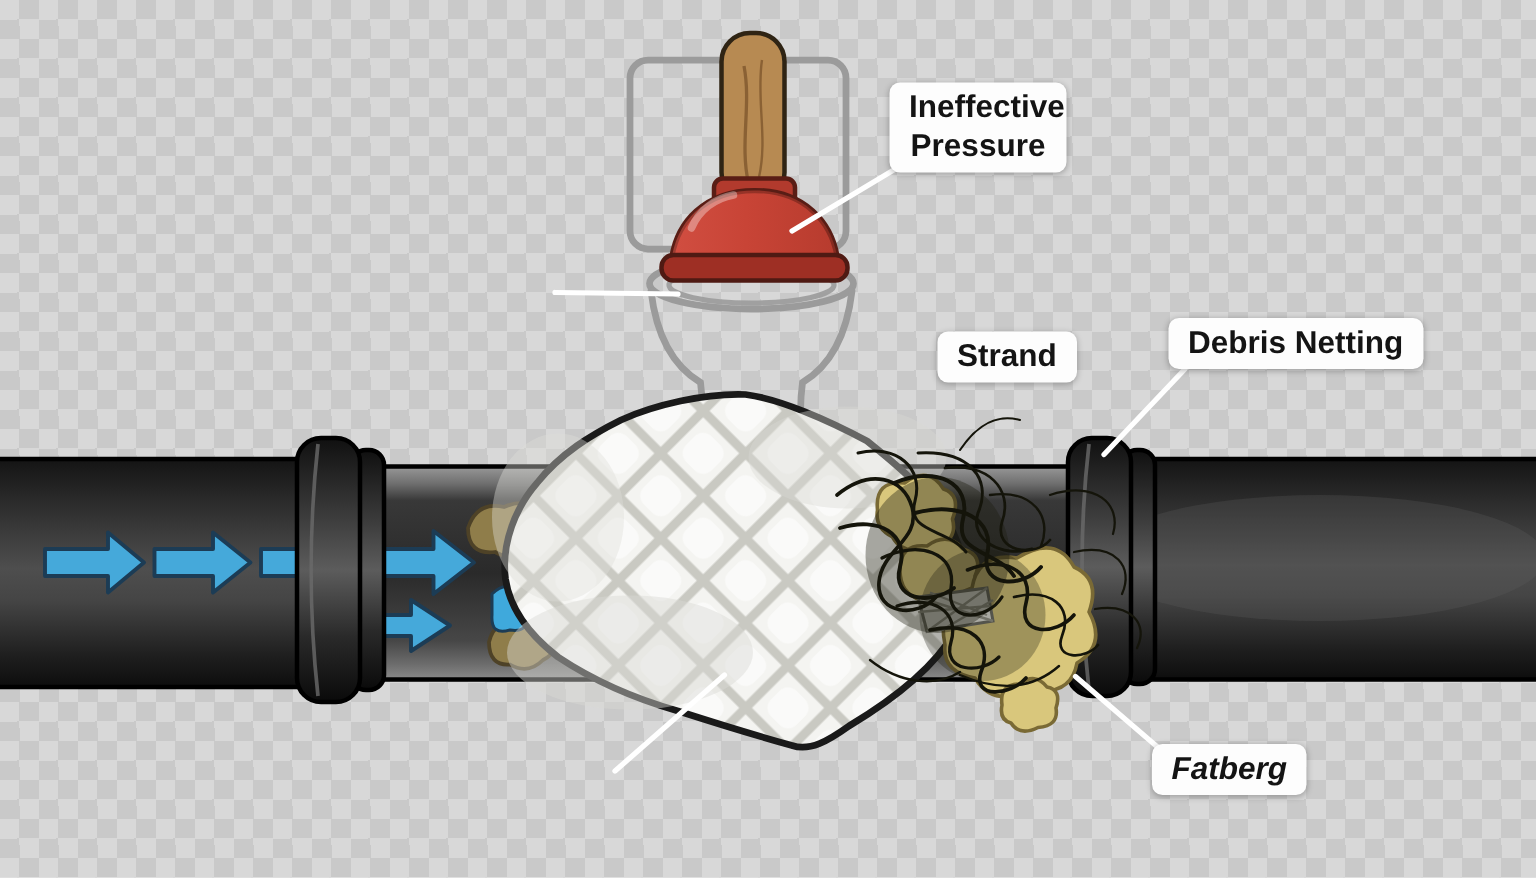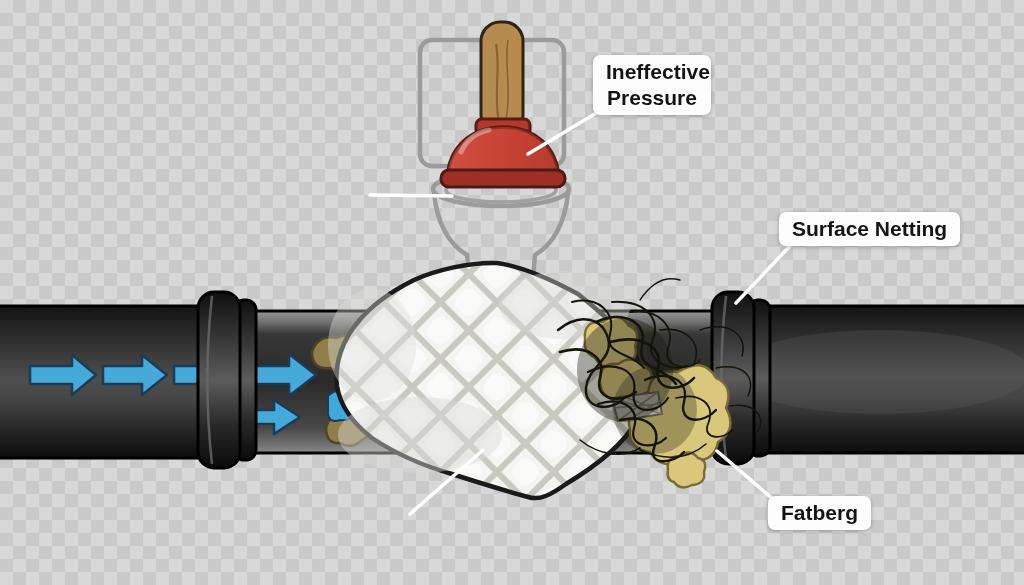--- a/index.html
+++ b/index.html
@@ -186,18 +186,19 @@
       <line x1="370" y1="195" x2="452" y2="196"></line>
       <line x1="790" y1="246" x2="736" y2="303"></line>
       <line x1="410" y1="514" x2="483" y2="450"></line>
       <line x1="774" y1="500" x2="717" y2="451"></line>
     </g>
   </svg>
 
   <div class="label wrap" style="left:593px;top:55px;width:92px;">Ineffective Pressure</div>
 
 
-
-  <div class="label" style="left:779px;top:212px;">Surface Netting</div>
-
-
-  <div class="label" style="left:768px;top:496px;">Fatberg</div>
+  <div class="label" style="left:625px;top:221px;">Strand</div>
+
+  <div class="label" style="left:779px;top:212px;">Debris Netting</div>
+
+
+  <div class="label" style="left:768px;top:496px;font-style:italic;">Fatberg</div>
 </div>
 
 </body></html>

